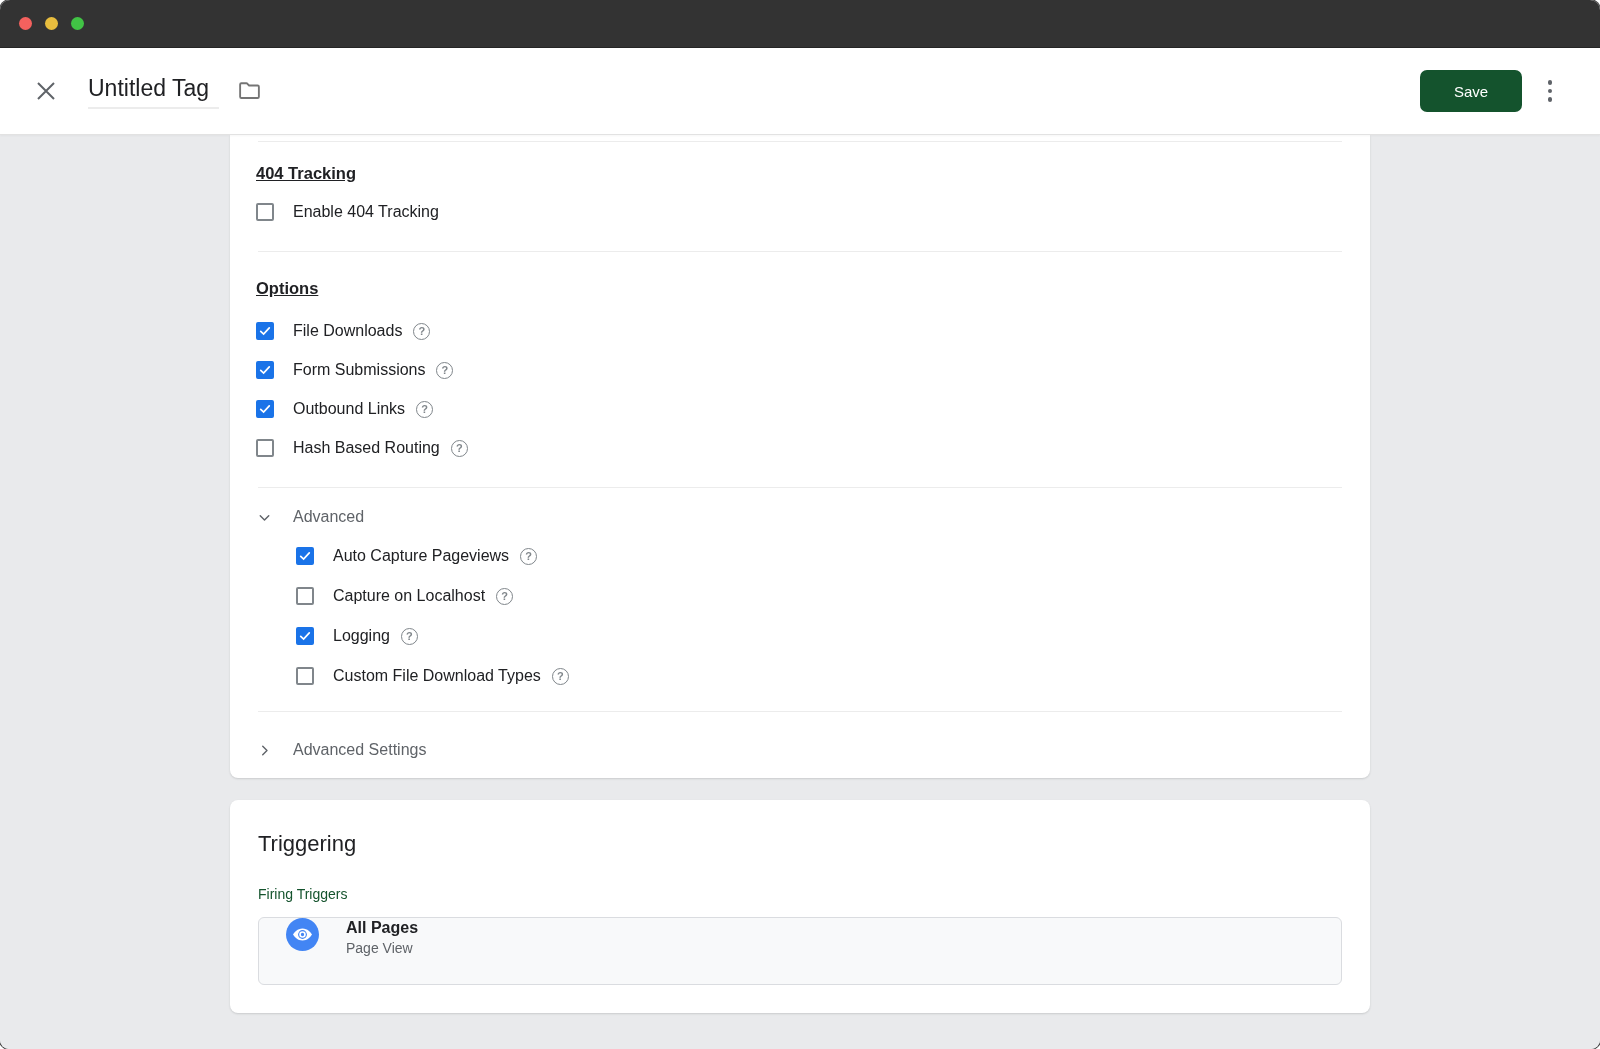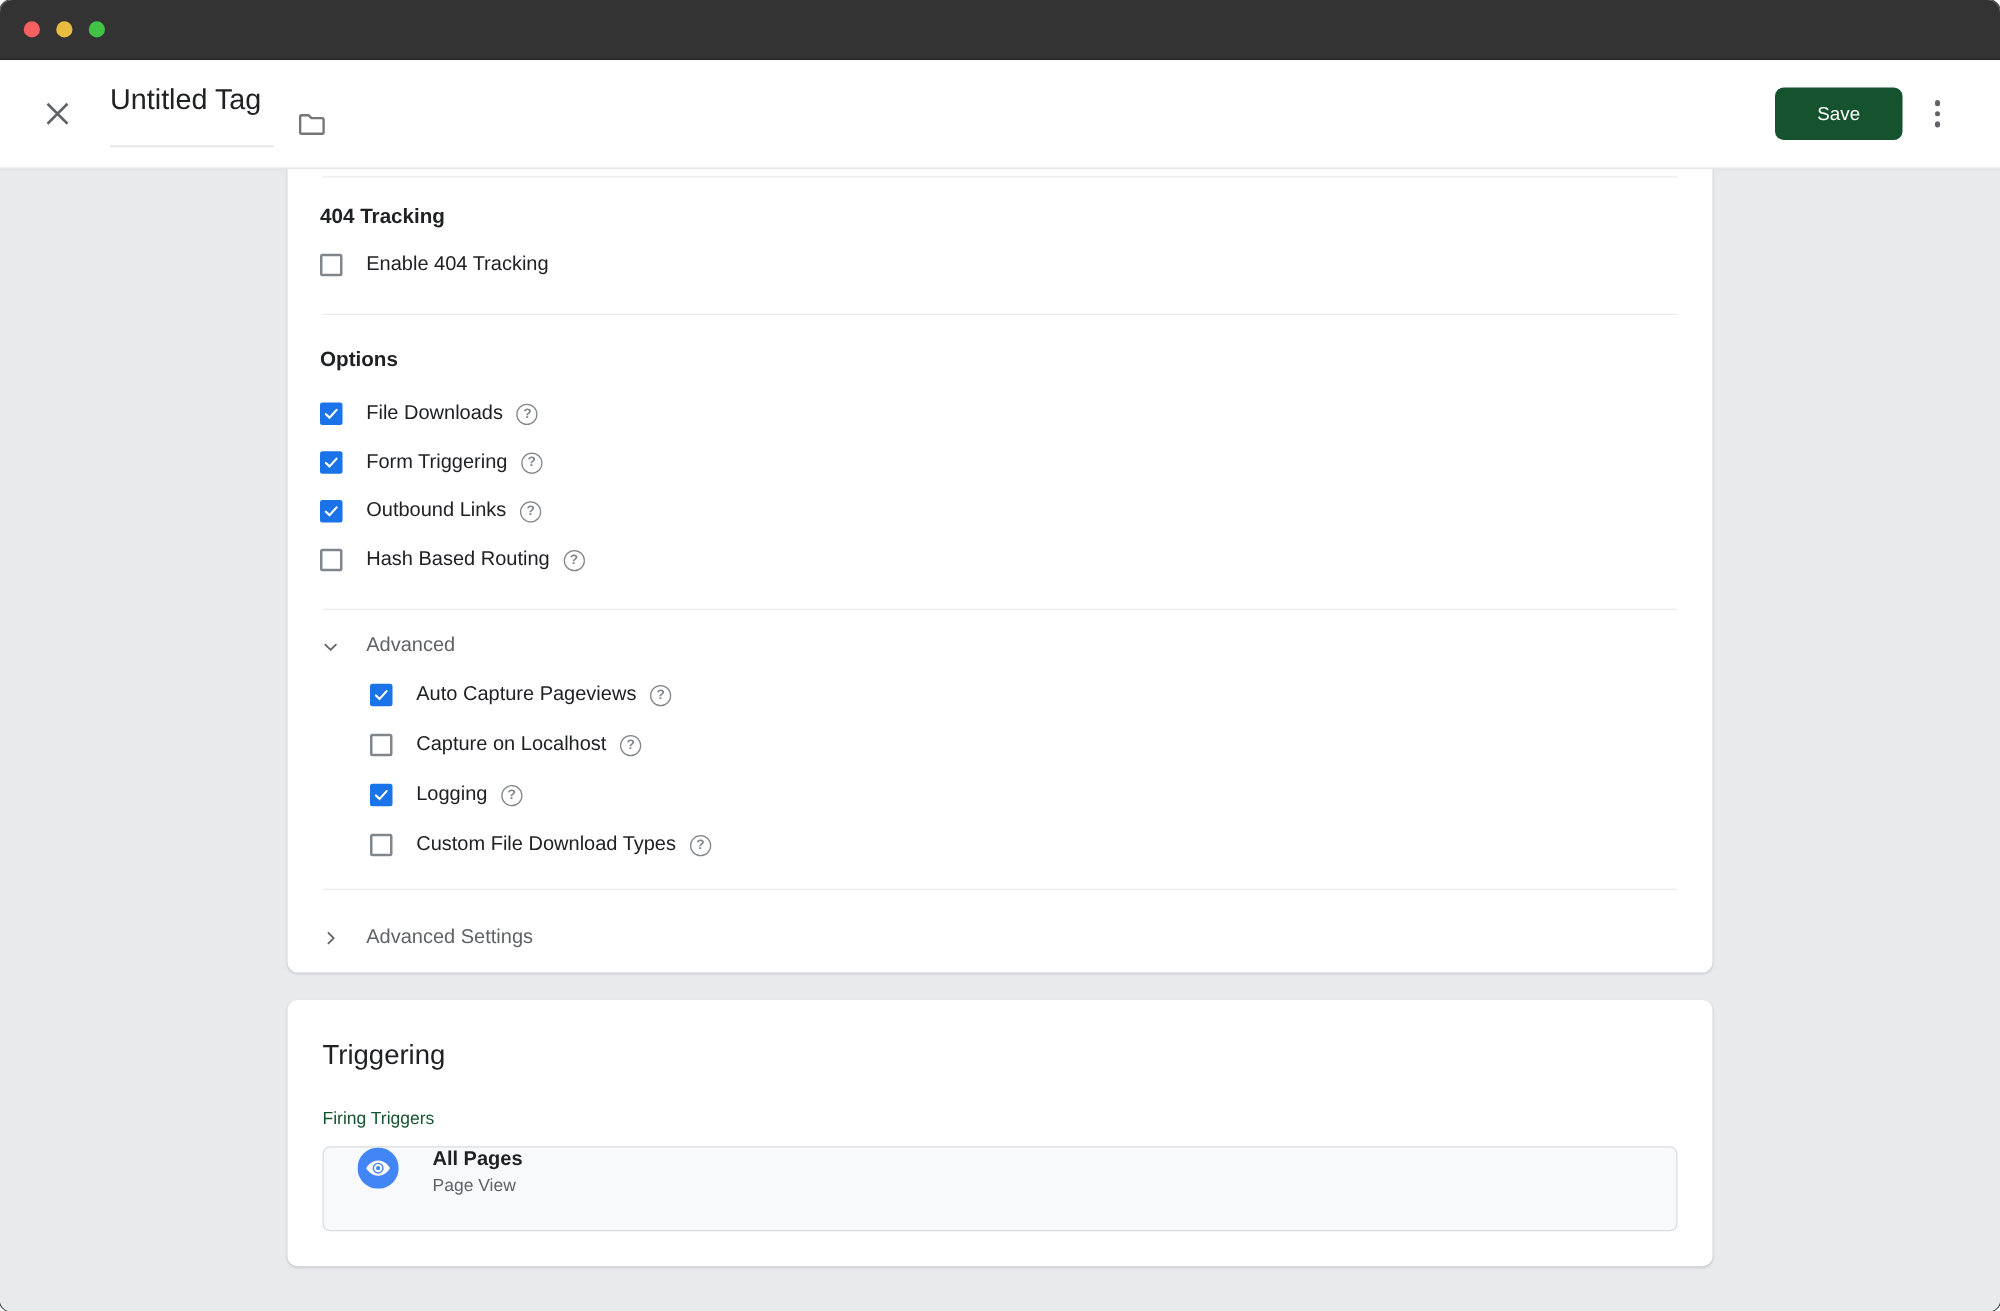--- a/index.html
+++ b/index.html
@@ -22,21 +22,21 @@
   .appbar {
     height:87px; background:#ffffff; border-bottom:1px solid #e2e2e2;
     display:flex; align-items:center; position:relative;
     box-shadow:0 1px 2px rgba(0,0,0,0.04);
   }
   .close-x { margin-left:34px; width:24px; height:24px; cursor:pointer; flex:none; }
   .close-x svg { display:block; }
   .tag-title-wrap { margin-left:30px; display:flex; align-items:flex-end; }
   .tag-title {
     font-size:23px; color:#202124; line-height:28px;
-    padding-bottom:23px; border-bottom:2px solid #ececec; min-width:131px;
+    padding-bottom:5px; border-bottom:2px solid #ececec; min-width:131px;
   }
   .folder-ic { margin-left:18px; margin-bottom:6px; width:25px; height:25px; }
   .save-btn {
     position:absolute; right:78px; top:50%; transform:translateY(-50%);
     width:102px; height:42px; border:none; border-radius:7px;
     background:#14532d; color:#ffffff; font-size:15px; font-weight:500;
     font-family:inherit; cursor:pointer;
   }
   .kebab {
     position:absolute; right:38px; top:50%; transform:translateY(-50%);
@@ -46,21 +46,21 @@
   .kebab i { width:4.5px; height:4.5px; border-radius:50%; background:#5f6368; }
   
   .content { height:914px; background:#e9eaec; overflow:hidden; }
   .card {
     margin-left:230px; width:1140px; background:#ffffff;
     box-shadow:0 1px 2px rgba(60,64,67,0.18);
   }
   .card.main { height:643px; border-radius:0 0 8px 8px; overflow:hidden; }
   .card.trigger-card { margin-top:22px; height:213px; border-radius:8px; padding:26px 28px; }
   .hr { height:1px; background:#ececec; margin:0 28px; }
-  .section-heading { font-size:16.5px; font-weight:700; color:#202124; margin:21px 26px 0; line-height:20px; }
+  .section-heading { font-size:16.5px; font-weight:700; color:#202124; margin:21px 26px 0; line-height:20px;text-decoration:underline; }
   .check-row { display:flex; align-items:center; height:20px; margin-left:26px; }
   .check-row.indent { margin-left:66px; }
   .cbox {
     width:18px; height:18px; border:2px solid #80868b; border-radius:2px;
     background:#ffffff; margin-right:19px; flex:none; cursor:pointer;
     display:flex; align-items:center; justify-content:center;
   }
   .cbox svg { display:none; }
   .cbox.checked { background:#1a73e8; border-color:#1a73e8; }
   .cbox.checked svg { display:block; }
@@ -143,21 +143,21 @@
         </span>
         <span class="check-label">File Downloads</span>
         <span class="help">?</span>
       </div>
       <div class="check-row" style="margin-top:19px">
         <span class="cbox checked">
           <svg width="14" height="14" viewBox="0 0 18 18">
               <path d="M3.5 9.5 L7.2 13 L14.5 5" stroke="#fff" stroke-width="2.2" fill="none" stroke-linecap="round"></path>
             </svg>
         </span>
-        <span class="check-label">Form Triggering</span>
+        <span class="check-label">Form Submissions</span>
         <span class="help">?</span>
       </div>
       <div class="check-row" style="margin-top:19px">
         <span class="cbox checked">
           <svg width="14" height="14" viewBox="0 0 18 18">
               <path d="M3.5 9.5 L7.2 13 L14.5 5" stroke="#fff" stroke-width="2.2" fill="none" stroke-linecap="round"></path>
             </svg>
         </span>
         <span class="check-label">Outbound Links</span>
         <span class="help">?</span>

